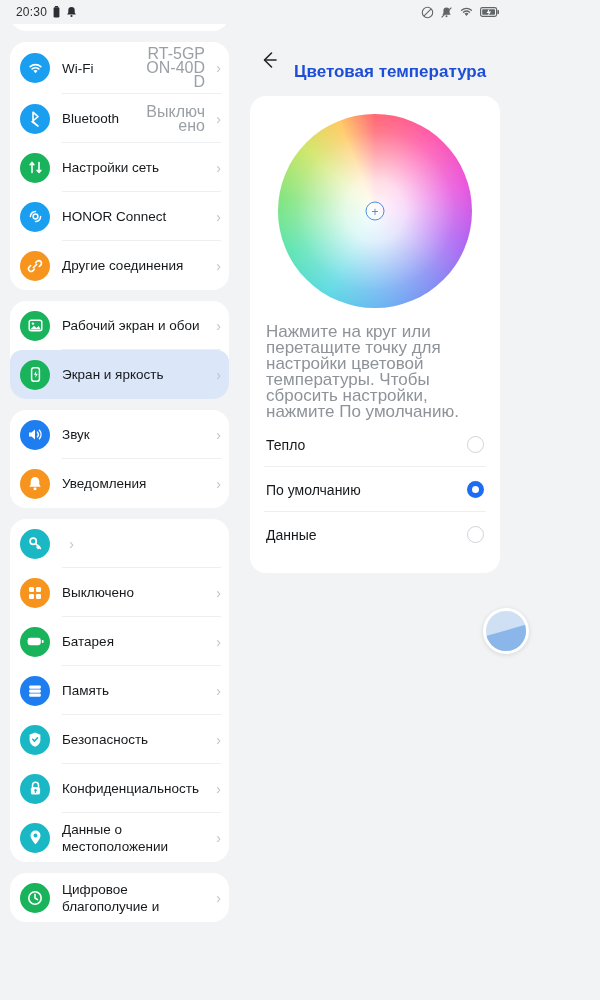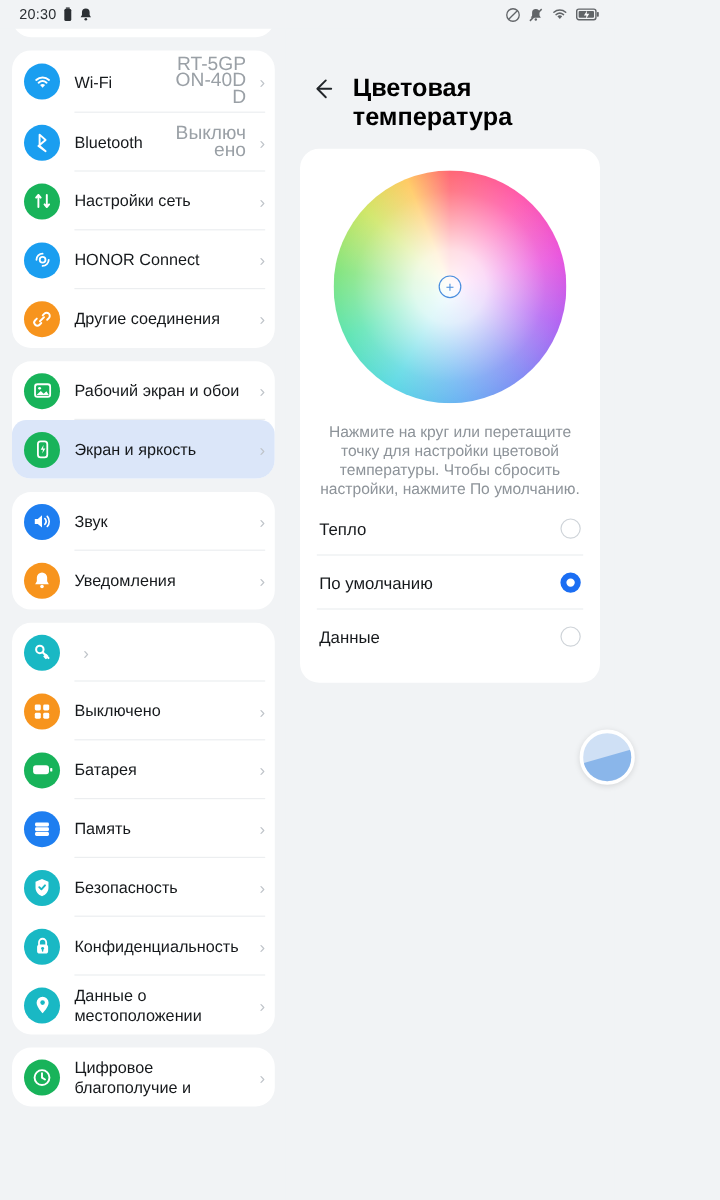--- a/index.html
+++ b/index.html
@@ -78,21 +78,21 @@
   .chev { flex: 0 0 auto; width: 12px; color: #bfc4c9; font-size: 14px; line-height: 1; text-align: right; }
   .clip-text { font-size: 13.5px; color: #16191c; padding: 0 0 6px 52px; opacity: .55; }
 
   
   .detail { flex: 1 1 auto; min-width: 0; background: #f1f3f5; display: flex; flex-direction: column; }
   .detail-head {
     flex: 0 0 auto; display: flex; align-items: center; gap: 14px;
     padding: 14px 0 14px 20px;
   }
   .back-arrow { width: 22px; height: 22px; color: #22262a; cursor: pointer; }
-  .detail-title { font-size: 21px; font-weight: 700; color: #000000; margin-top: 24px; }
+  .detail-title { font-size: 17px; font-weight: 700; color: #1d4ed8; margin-top: 24px; }
 
   .card {
     background: #fff; border-radius: 16px;
     margin: 0 12px 10px 12px; padding: 14px 14px 16px 14px;
   }
   .wheel-wrap { display: flex; justify-content: center; padding: 4px 0 2px 0; }
   .wheel {
     position: relative; width: 194px; height: 194px; border-radius: 50%;
     background:
       radial-gradient(circle at 50% 50%, rgba(255,255,255,0.97) 0%, rgba(255,255,255,0.82) 22%, rgba(255,255,255,0.25) 58%, rgba(255,255,255,0) 86%),
@@ -111,23 +111,22 @@
         #ff4f5e 360deg);
   }
   .wheel-dot {
     position: absolute; left: 50%; top: 50%; transform: translate(-50%,-50%);
     width: 19px; height: 19px; border-radius: 50%;
     border: 1.6px solid #4a8ede; background: rgba(255,255,255,.35);
     display: flex; align-items: center; justify-content: center;
     color: #4a8ede; font-size: 12px; line-height: 1; cursor: pointer;
   }
   .hint {
-    font-size: 13px; color: #8d9399; line-height: 16px;
+    font-size: 17px; color: #8d9399; line-height: 16px;
     padding: 14px 2px 2px 2px;
-    text-align: center;
   }
 
   .opt {
     display: flex; align-items: center; justify-content: space-between;
     min-height: 45px; position: relative; padding: 4px 2px;
   }
   .opt .divider { position: absolute; left: 0; right: 0; bottom: 0; height: 1px; background: #eceef0; }
   .opt:last-child .divider { display: none; }
   .opt-label { font-size: 14px; color: #16191c; }
   .radio {

